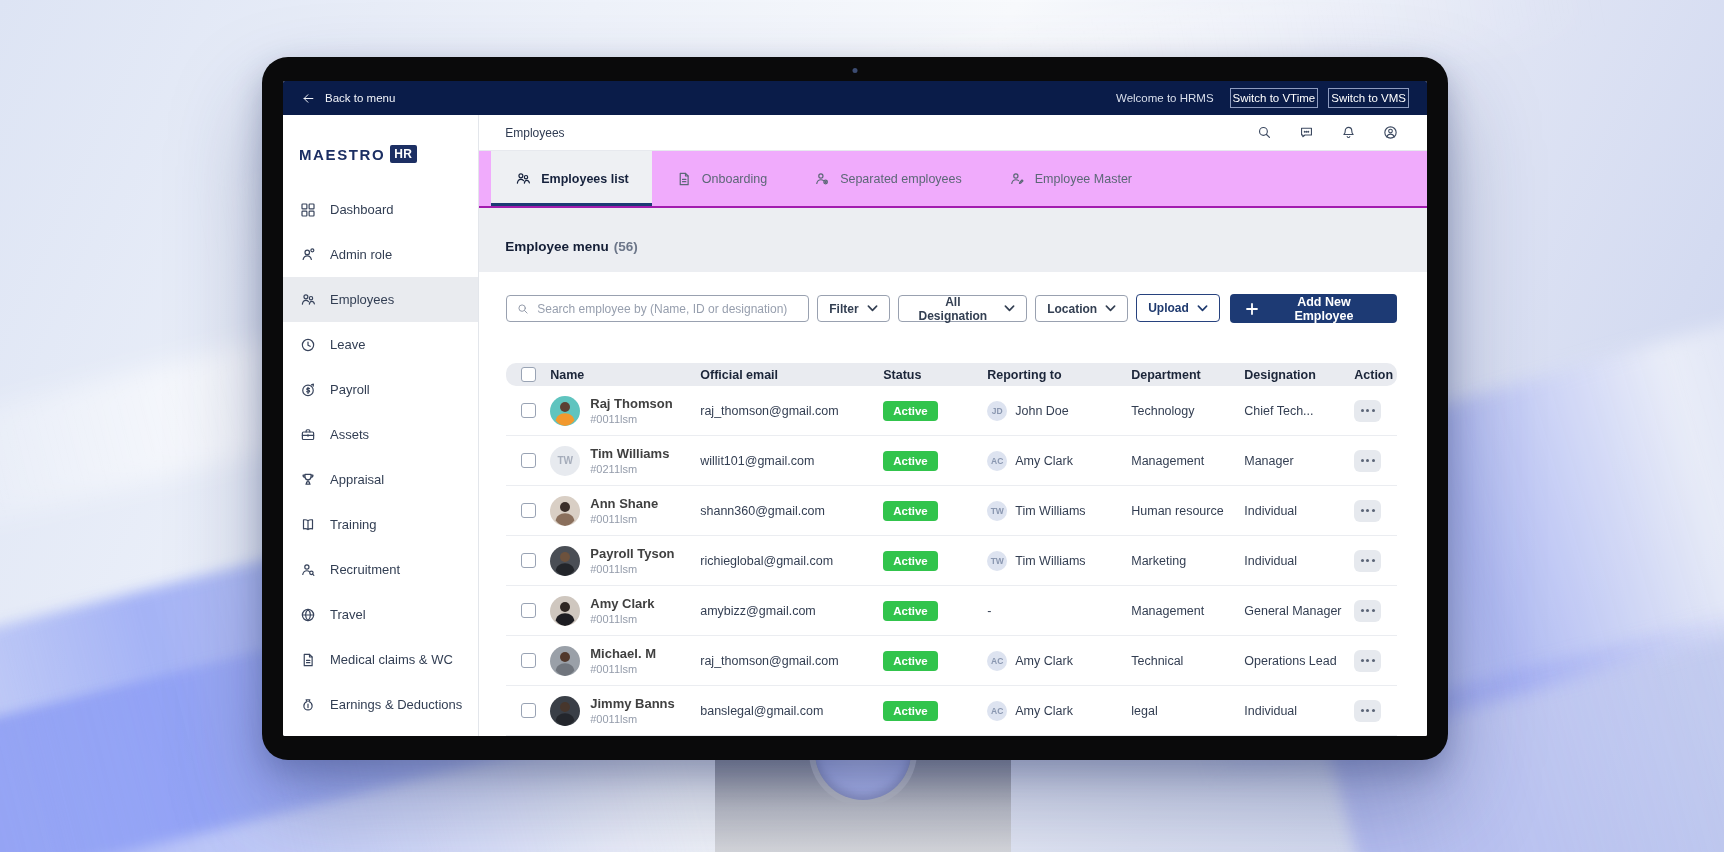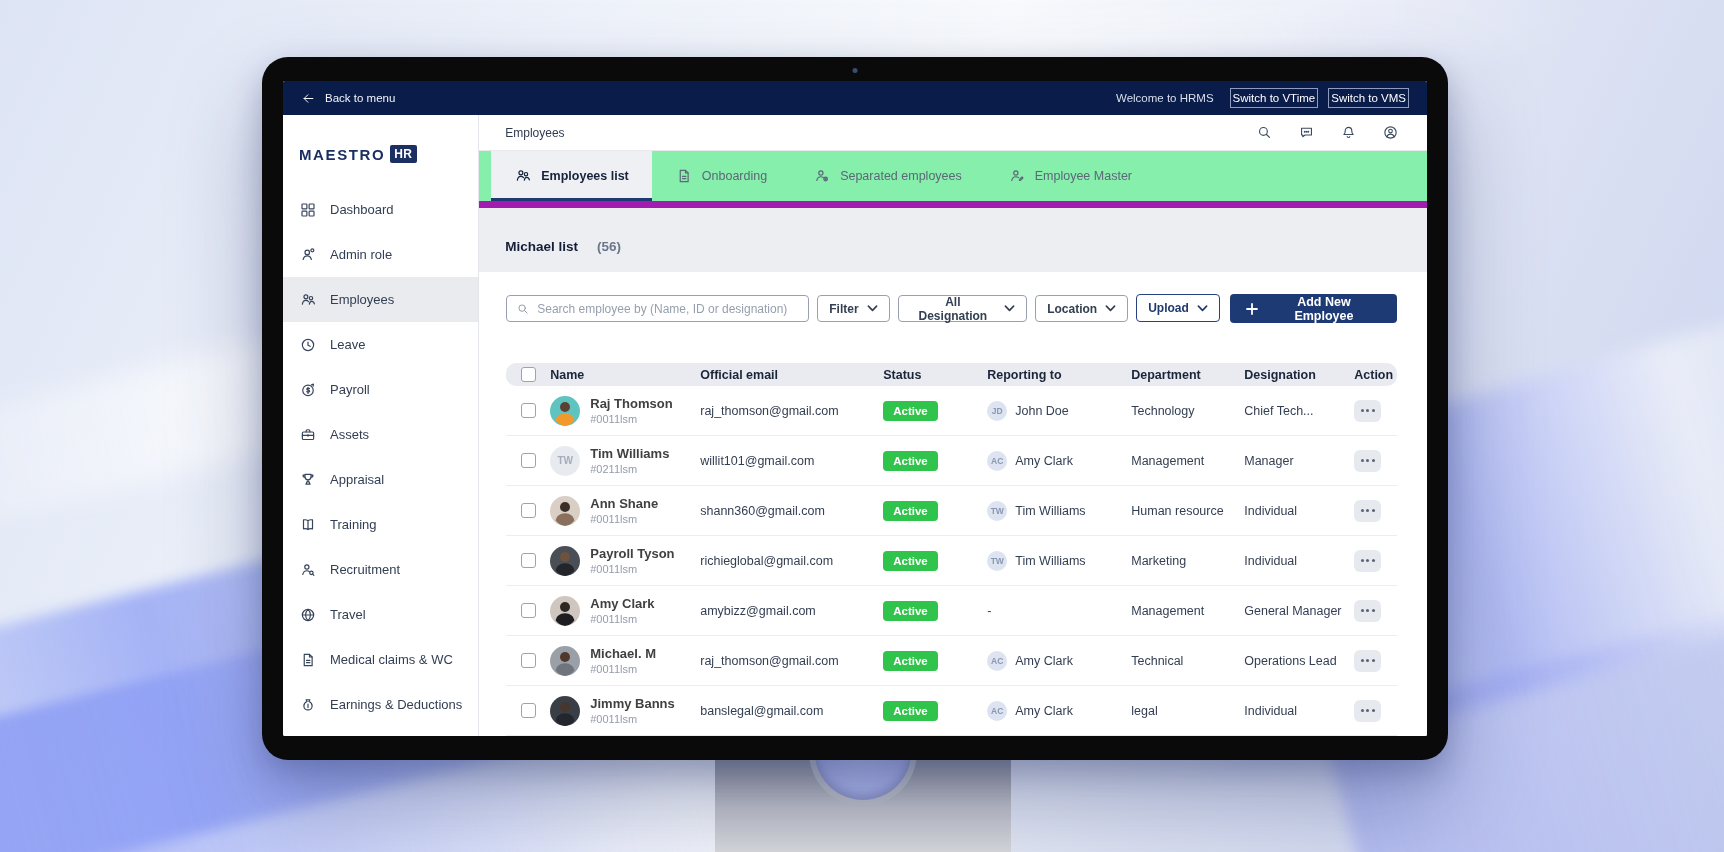--- a/index.html
+++ b/index.html
@@ -69,31 +69,31 @@
   .nicon svg { width:18px; height:18px; display:block; }
 
   .content { flex:1; display:flex; flex-direction:column; background:#eceef2; min-width:0; }
   .chead { flex:0 0 36px; background:#fff; display:flex; align-items:center;
            padding:0 28px 0 26px; border-bottom:1px solid #e7e9ee; }
   .breadcrumb { font-size:12px; color:#2f3b52; }
   .chead-icons { margin-left:auto; display:flex; gap:25px; align-items:center; }
   .hicon { width:17px; height:17px; color:#3d4a61; cursor:pointer; }
   .hicon svg { width:17px; height:17px; display:block; }
 
-  .tabbar { flex:0 0 57px; background:#86efac; display:flex; align-items:stretch;
-            padding-left:12px; border-bottom:7px solid #a21caf; }
+  .tabbar { flex:0 0 57px; background:#f0abfc; display:flex; align-items:stretch;
+            padding-left:12px; border-bottom:2px solid #a21caf; }
   .tab { display:flex; align-items:center; gap:9px; padding:0 23px; font-size:12.5px;
          color:#5c6777; cursor:pointer; }
   .tab .nicon { color:#5c6777; }
   .tab.active { background:#eef0f3; box-shadow:inset 0 -3px 0 #1d3a74; color:#16223c; font-weight:bold; }
   .tab.active .nicon { color:#16223c; }
 
   .band { flex:0 0 64px; background:#eceef2; display:flex; align-items:center; padding:12px 26px 0; }
   .band-title { font-size:13.5px; font-weight:bold; color:#141e36; }
-  .band-count { font-size:13.5px; font-weight:bold; color:#6c7689; margin-left:19px; }
+  .band-count { font-size:13.5px; font-weight:bold; color:#6c7689; margin-left:5px; }
 
   .card { flex:1; background:#fff; padding:22px 30px 0 27px; display:flex; flex-direction:column; min-height:0; }
   .toolbar { display:flex; align-items:center; gap:8px; margin-bottom:40px; }
   .searchbox { width:305px; height:27px; border:1px solid #99a1b0; border-radius:4px;
                display:flex; align-items:center; gap:7px; padding:0 9px; background:#fff; color:#8d95a5; }
   .searchbox .icn svg { width:14px; height:14px; display:block; }
   .searchbox input { border:none; outline:none; flex:1; font-size:12px; color:#2c3648;
                      background:transparent; font-family:inherit; }
   .searchbox input::placeholder { color:#979fae; }
   .tbtn { height:27px; border:1px solid #99a1b0; border-radius:4px; background:#fff;
@@ -359,21 +359,21 @@
                   <circle cx="10.5" cy="8" r="2.8"></circle>
                   <path d="M5 18c.7-3.2 2.7-5 5.5-5 1.4 0 2.6.4 3.6 1.2"></path>
                   <path d="M15.3 18l.4-1.7 3-3 1.3 1.3-3 3z"></path>
                 </svg>
               </span>
               <span>Employee Master</span>
             </div>
           </div>
 
         <div class="band">
-          <span class="band-title">Michael list</span>
+          <span class="band-title">Employee menu</span>
           <span class="band-count">(56)</span>
         </div>
 
         <div class="card">
           <div class="toolbar">
             <div class="searchbox">
               <span class="icn">
                   <svg viewBox="0 0 24 24" fill="none" stroke="currentColor" stroke-width="1.6" stroke-linecap="round" stroke-linejoin="round">
                     <circle cx="10.5" cy="10.5" r="5.5"></circle>
                     <path d="M14.8 14.8l4.2 4.2"></path>

